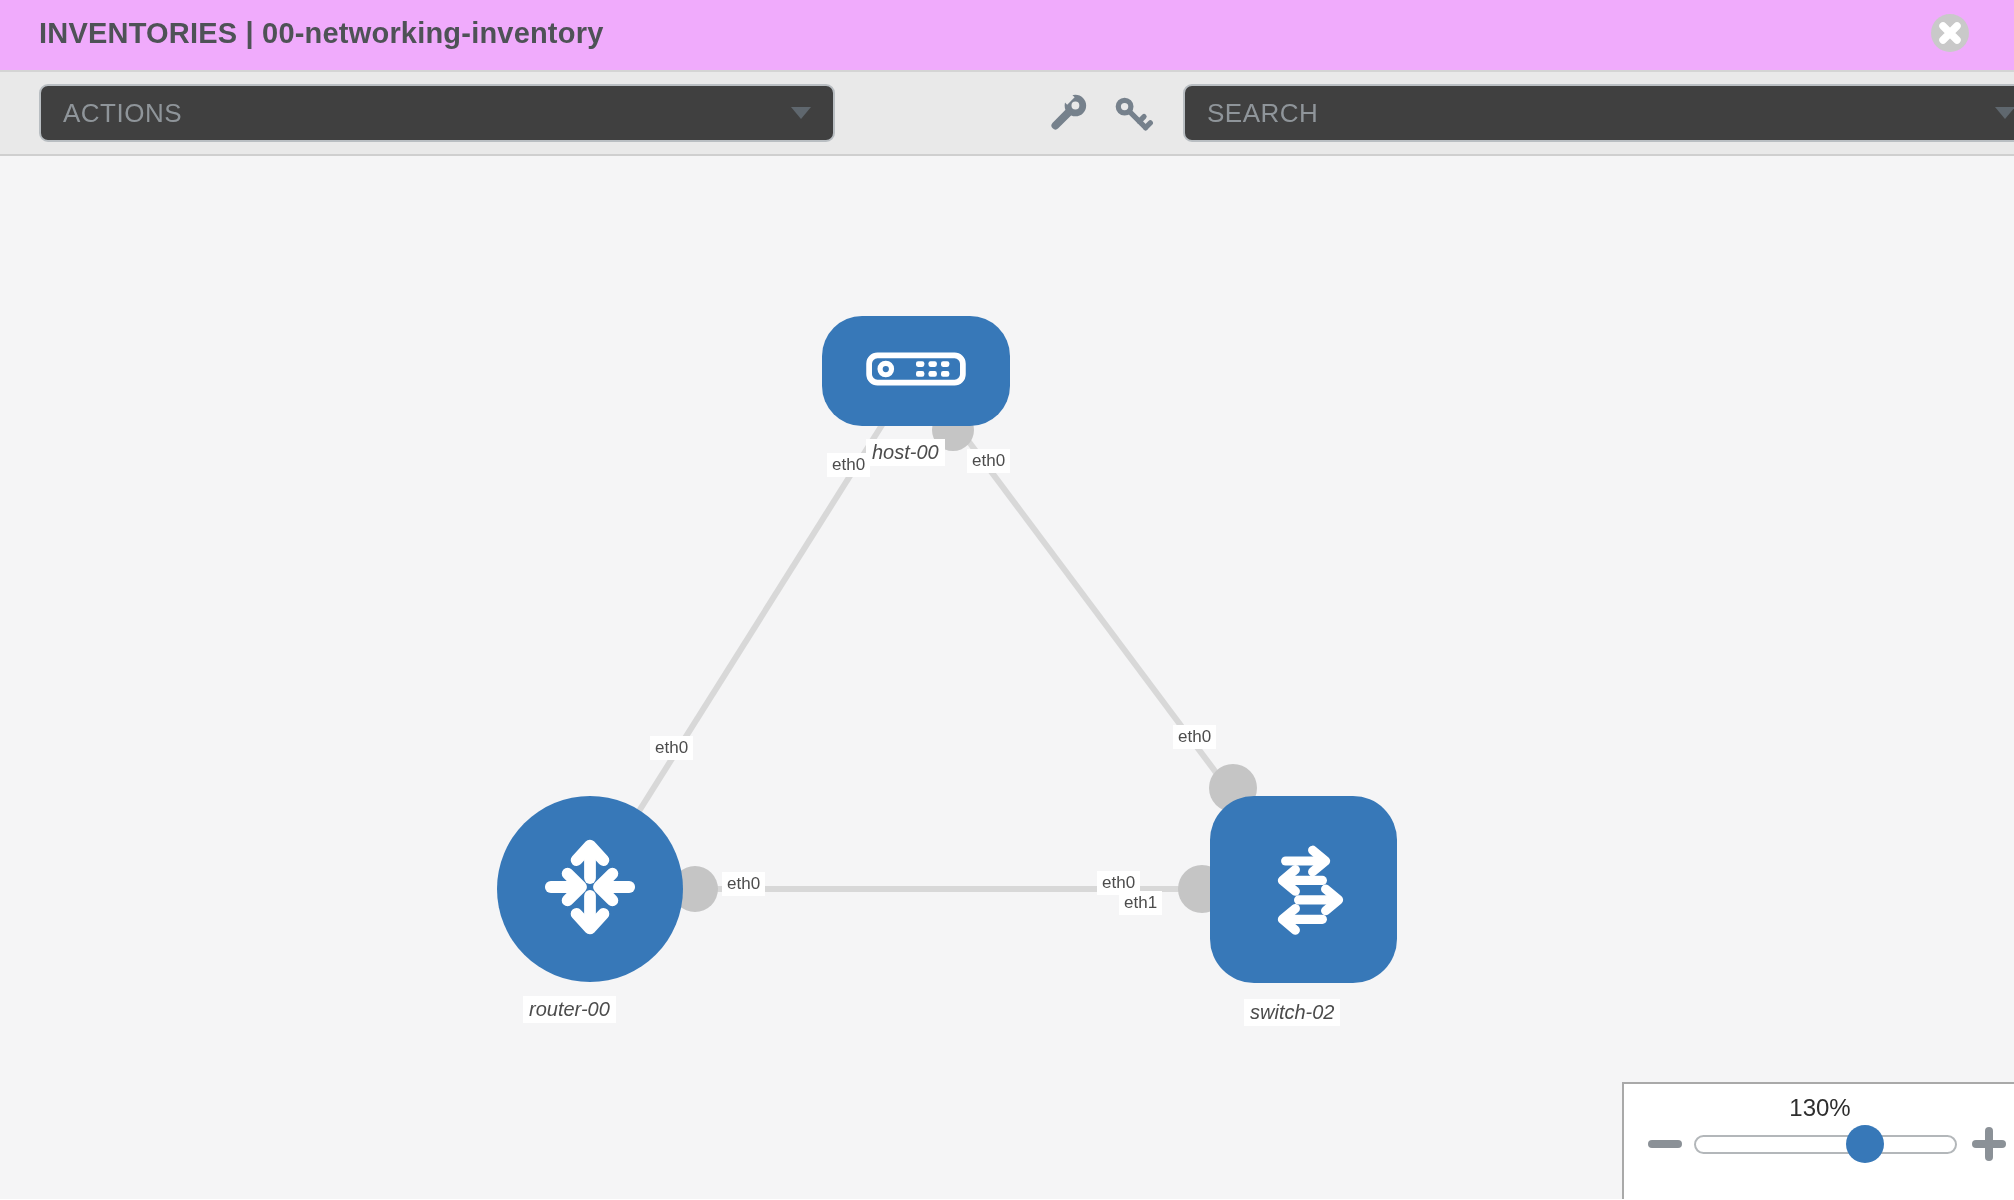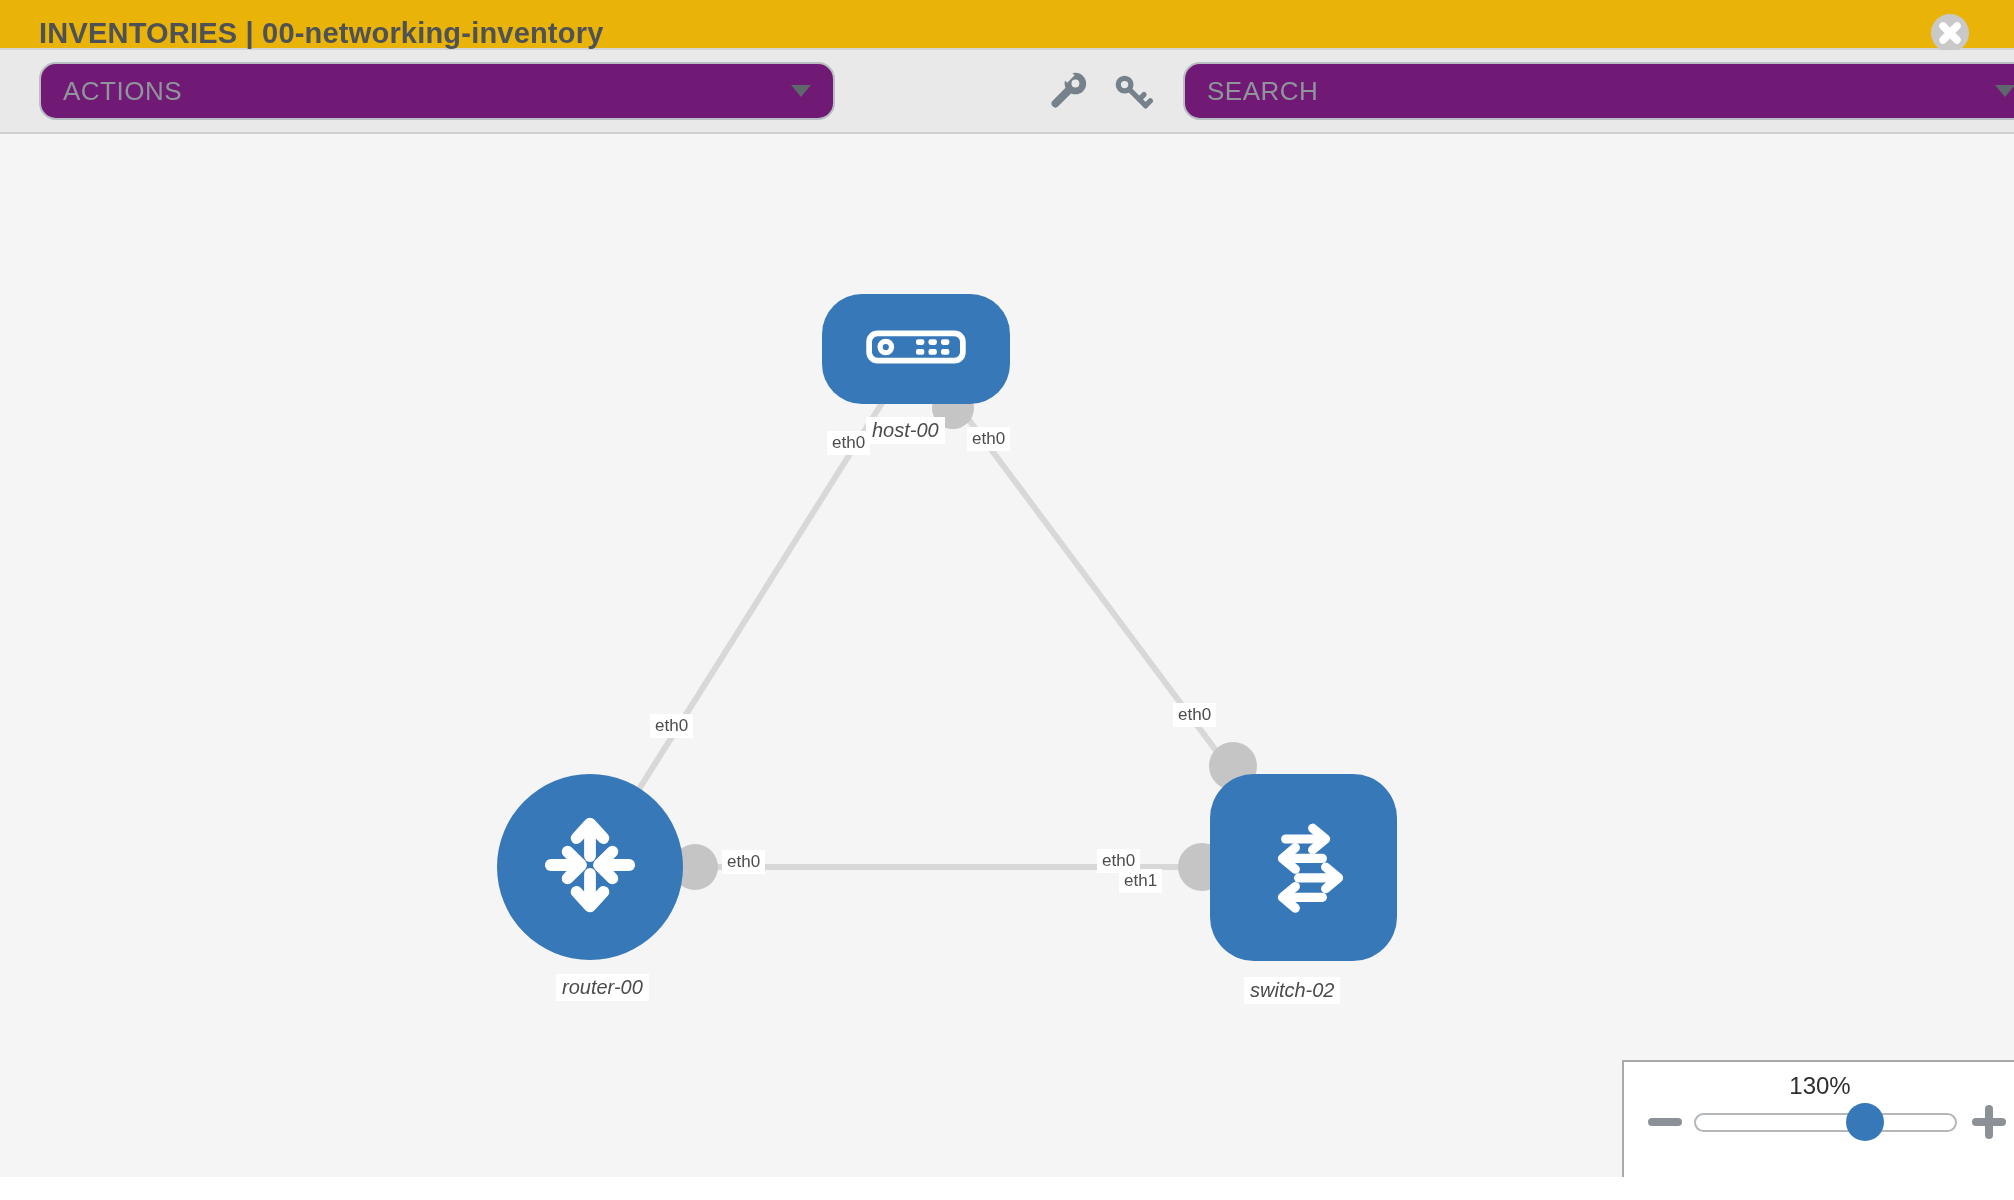--- a/index.html
+++ b/index.html
@@ -3,39 +3,39 @@
 <meta charset="utf-8">
 <style>
   * { box-sizing: border-box; }
   html,body { margin:0; padding:0; }
   body {
     width:2014px; height:1200px; overflow:hidden; position:relative;
     font-family:"Liberation Sans", sans-serif; background:#ffffff;
   }
   
   .app-header {
-    position:relative; height:50px; background:#eab308;
+    position:relative; height:72px; background:#f0abfc;
     border-bottom:2px solid #d4d4d4;
   }
   .page-title {
     position:absolute; left:39px; top:17px;
     font-size:29px; font-weight:bold; color:#4e5256; letter-spacing:0.2px;
   }
   .close-btn {
     position:absolute; right:44px; top:13px; width:40px; height:40px;
     border:none; background:transparent; padding:0; cursor:pointer;
   }
   
   .toolbar {
     position:relative; height:84px; background:#e9e9e9;
     border-bottom:2px solid #cfcfcf;
   }
   .select-box {
-    position:absolute; top:12px; height:58px; background:#701a75;
-    border:2px solid #b9bec2; border-radius:17px;
+    position:absolute; top:12px; height:58px; background:#404040;
+    border:2px solid #b9bec2; border-radius:9px;
     display:flex; align-items:center; justify-content:space-between;
     padding:0 22px; cursor:pointer;
   }
   .actions-box { left:39px;  width:796px; }
   .search-box  { left:1183px; width:856px; }
   .select-label { color:#8f959a; font-size:26px; letter-spacing:0.5px; }
   .caret-down {
     width:0; height:0; border-left:10px solid transparent;
     border-right:10px solid transparent; border-top:12px solid #5f676e;
   }
@@ -58,21 +58,21 @@
   .node-host   { left:822px;  top:160px; width:188px; height:110px; border-radius:40px; }
   .node-router { left:497px;  top:640px; width:186px; height:186px; border-radius:50%; }
   .node-switch { left:1210px; top:640px; width:187px; height:187px; border-radius:44px; }
   .chip {
     position:absolute; z-index:3; background:#fff; color:#4c4c4c;
     white-space:nowrap; line-height:1.15;
   }
   .node-label { font-size:20px; padding:2px 6px;font-style:italic; }
   .eth-label  { font-size:17px; padding:2px 5px;text-align:center; }
   .lbl-host    { left:866px;  top:283px; }
-  .lbl-router  { left:556px;  top:840px; }
+  .lbl-router  { left:523px;  top:840px; }
   .lbl-switch  { left:1244px; top:843px; }
   .eth-host-left    { left:827px;  top:297px; }
   .eth-host-right   { left:967px;  top:293px; }
   .eth-router-top   { left:650px;  top:580px; }
   .eth-switch-top   { left:1173px; top:569px; }
   .eth-router-right { left:722px;  top:716px; }
   .eth-sw-hidden    { left:1097px; top:715px; z-index:3; }
   .eth-sw-top2      { left:1119px; top:715px; z-index:4;margin-top:20px; }
   
   .zoom-panel {

